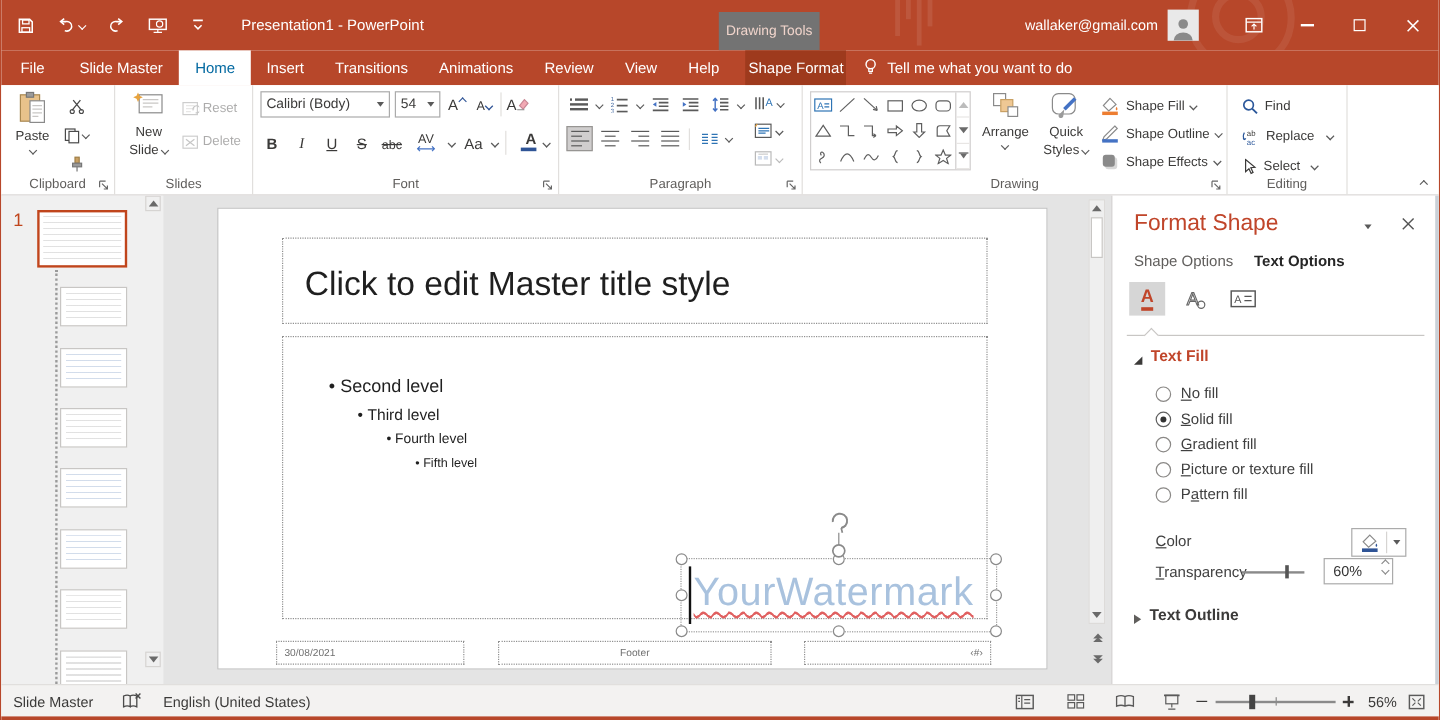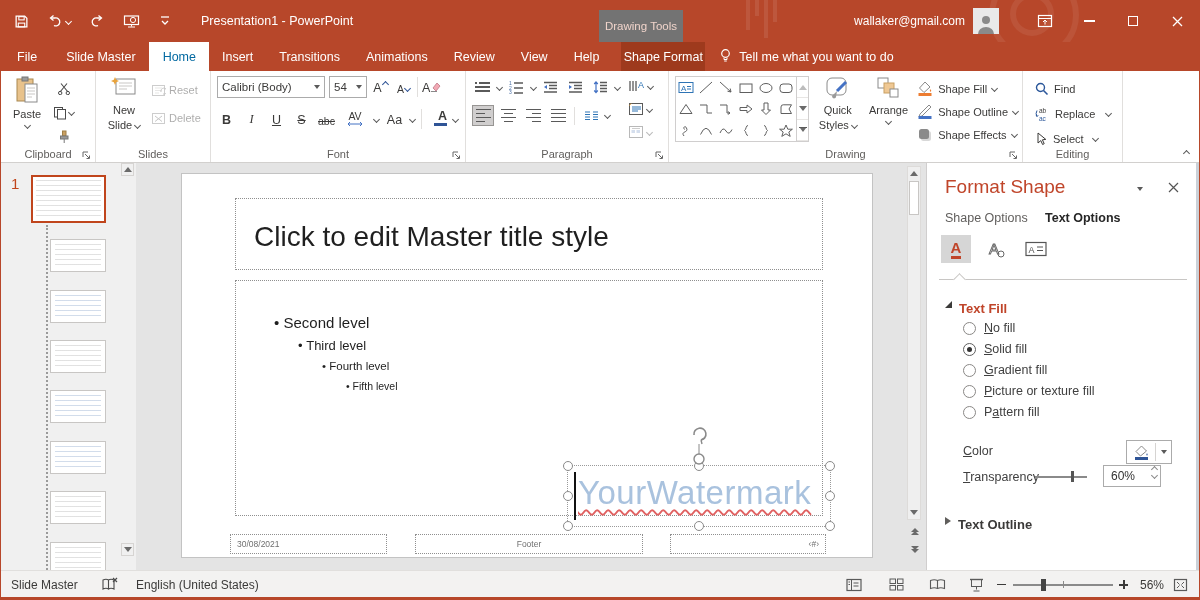--- a/index.html
+++ b/index.html
@@ -98,21 +98,21 @@
   .ptitle { position:absolute; left:18px; top:13px; font-size:19px; color:#C0452A; }
   .pclose { position:absolute; right:22px; top:16px; }
   .pdrop { position:absolute; right:58px; top:24px; }
   .ptab { position:absolute; top:48px; font-size:12.5px; color:#605E5C; }
   .ptab.sel { color:#262626; font-weight:bold; }
   .chip { position:absolute; top:72px; width:30px; height:28px; display:flex; align-items:center; justify-content:center; }
   .chip.sel { background:#D6D6D6; }
   .pdivider { position:absolute; left:12px; right:14px; top:116px; height:1px; background:#C8C6C4; }
   .notch { position:absolute; left:28px; top:112px; width:9px; height:9px; background:#fff; transform:rotate(45deg);
            border-top:1px solid #C8C6C4; border-left:1px solid #C8C6C4; }
-  .section { position:absolute; left:18px; display:flex; align-items:flex-start; gap:7px; font-size:13px; font-weight:bold;margin-top:12px; }
+  .section { position:absolute; left:18px; display:flex; align-items:flex-end; gap:7px; font-size:13px; font-weight:bold; }
   .exp { width:0; height:0; border-bottom:7px solid #3B3A39; border-left:7px solid transparent; }
   .col { width:0; height:0; border-top:4.5px solid transparent; border-bottom:4.5px solid transparent; border-left:6px solid #605E5C; }
   .radio-row { position:absolute; left:36px; display:flex; align-items:center; gap:8px; font-size:12.5px; color:#404040; }
   .rdot { width:13px; height:13px; border:1px solid #8A8886; border-radius:50%; background:#fff; display:flex; align-items:center; justify-content:center; }
   .rdot.on { border-color:#5f5f5f; }
   .rdot.on i { width:5px; height:5px; background:#333; border-radius:50%; }
   .plabel { position:absolute; left:36px; font-size:12.5px; color:#404040; }
   .colorbtn { position:absolute; left:199px; width:46px; height:24px; border:1px solid #ABABAB; display:flex; align-items:center; }
   .spin { position:absolute; left:176px; width:58px; height:22px; border:1px solid #ABABAB; font-size:12px; color:#333;
           display:flex; align-items:center; padding-left:7px; }
@@ -602,38 +602,38 @@
             <div>
                 <span style="display:flex;flex-direction:column;align-items:center">
                   <i style="width:8px;height:1.2px;background:#5A5A5A"></i>
                   <span class="sarrow down" style="border-left-width:3.5px;border-right-width:3.5px;border-top-width:4px"></span>
                 </span>
               </div>
           </div>
         </div>
         <div class="bigbtn" style="width:48px">
           <svg width="28" height="26" viewBox="0 0 28 26">
+              <rect x="4" y="2" width="10" height="10" fill="#fff" stroke="#8a8a8a"></rect>
+              <rect x="10" y="7" width="10" height="10" fill="#EFC894" stroke="#C9A063"></rect>
+              <rect x="16" y="13" width="8" height="8" fill="#fff" stroke="#8a8a8a"></rect>
+            </svg>
+          <span>Arrange</span>
+          <span class="chv"></span>
+        </div>
+        <div class="bigbtn" style="width:48px">
+          <svg width="28" height="26" viewBox="0 0 28 26">
               <rect x="3" y="2" width="19" height="17" rx="5" fill="#fff" stroke="#8a8a8a"></rect>
               <path d="M22,6 L13,15" stroke="#4472C4" stroke-width="3"></path>
               <path d="M13,15 l-3.5,3.5 a2,2 0 1 0 2.5,2.5 z" fill="#9a9a9a"></path>
             </svg>
           <span>Quick</span>
           <span style="display:flex;align-items:center;gap:3px">
               <span>Styles</span>
               <span class="chv"></span>
             </span>
-        </div>
-        <div class="bigbtn" style="width:48px">
-          <svg width="28" height="26" viewBox="0 0 28 26">
-              <rect x="4" y="2" width="10" height="10" fill="#fff" stroke="#8a8a8a"></rect>
-              <rect x="10" y="7" width="10" height="10" fill="#EFC894" stroke="#C9A063"></rect>
-              <rect x="16" y="13" width="8" height="8" fill="#fff" stroke="#8a8a8a"></rect>
-            </svg>
-          <span>Arrange</span>
-          <span class="chv"></span>
         </div>
         <div style="display:flex; flex-direction:column; gap:2px; padding-top:2px;">
           <div class="menurow">
               <svg width="16" height="15" viewBox="0 0 16 15">
                 <path d="M8,1 L13,6 L7,11.5 L2.5,7 z" fill="#fff" stroke="#8a8a8a"></path>
                 <path d="M13.5,8 q1.5,2.2 0,3 q-1.5,-0.8 0,-3" fill="#ED7D31"></path>
                 <rect x="1.5" y="12" width="13" height="3" fill="#ED7D31"></rect>
               </svg>
               <span>Shape Fill</span>
               <span class="chv"></span>

